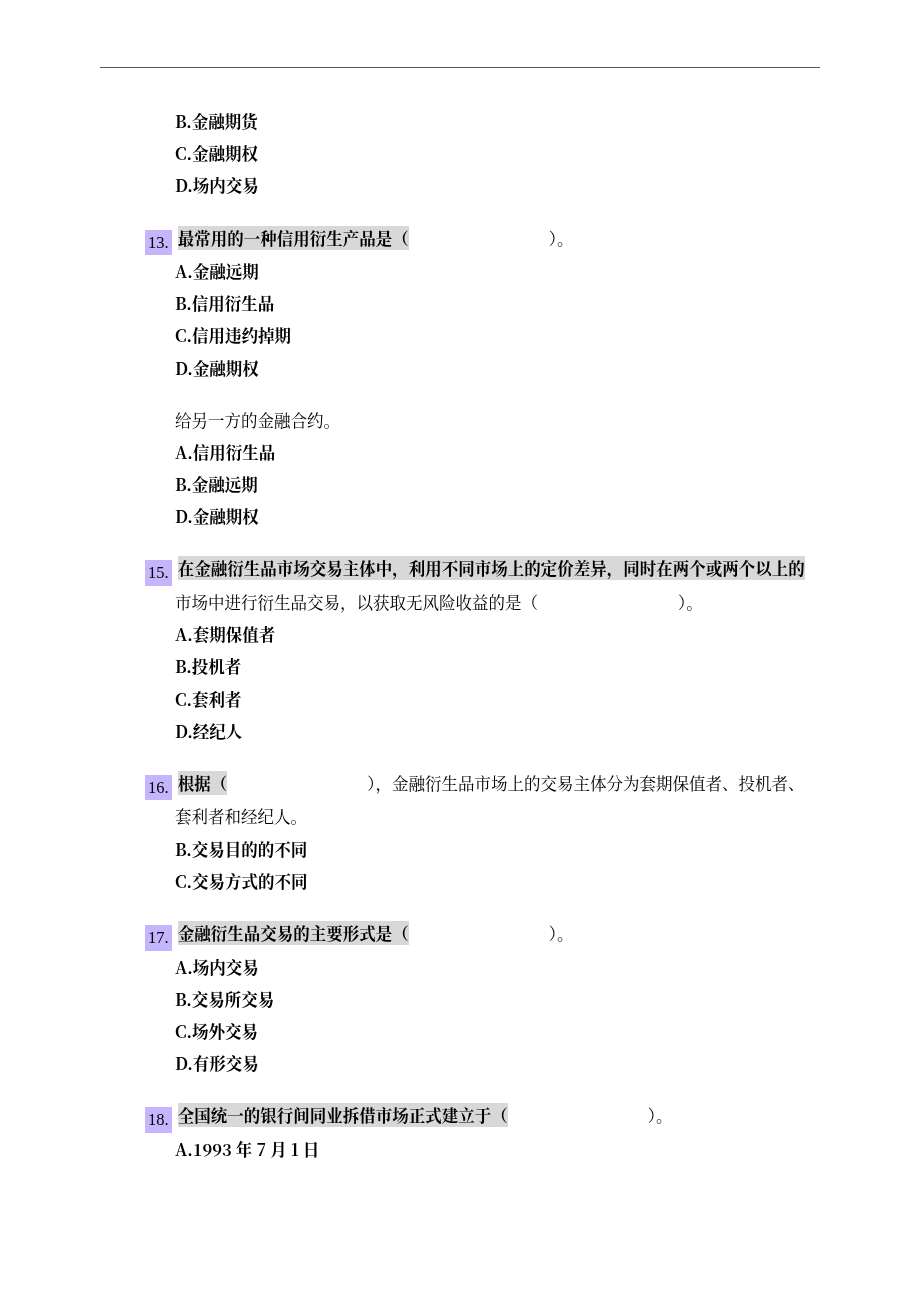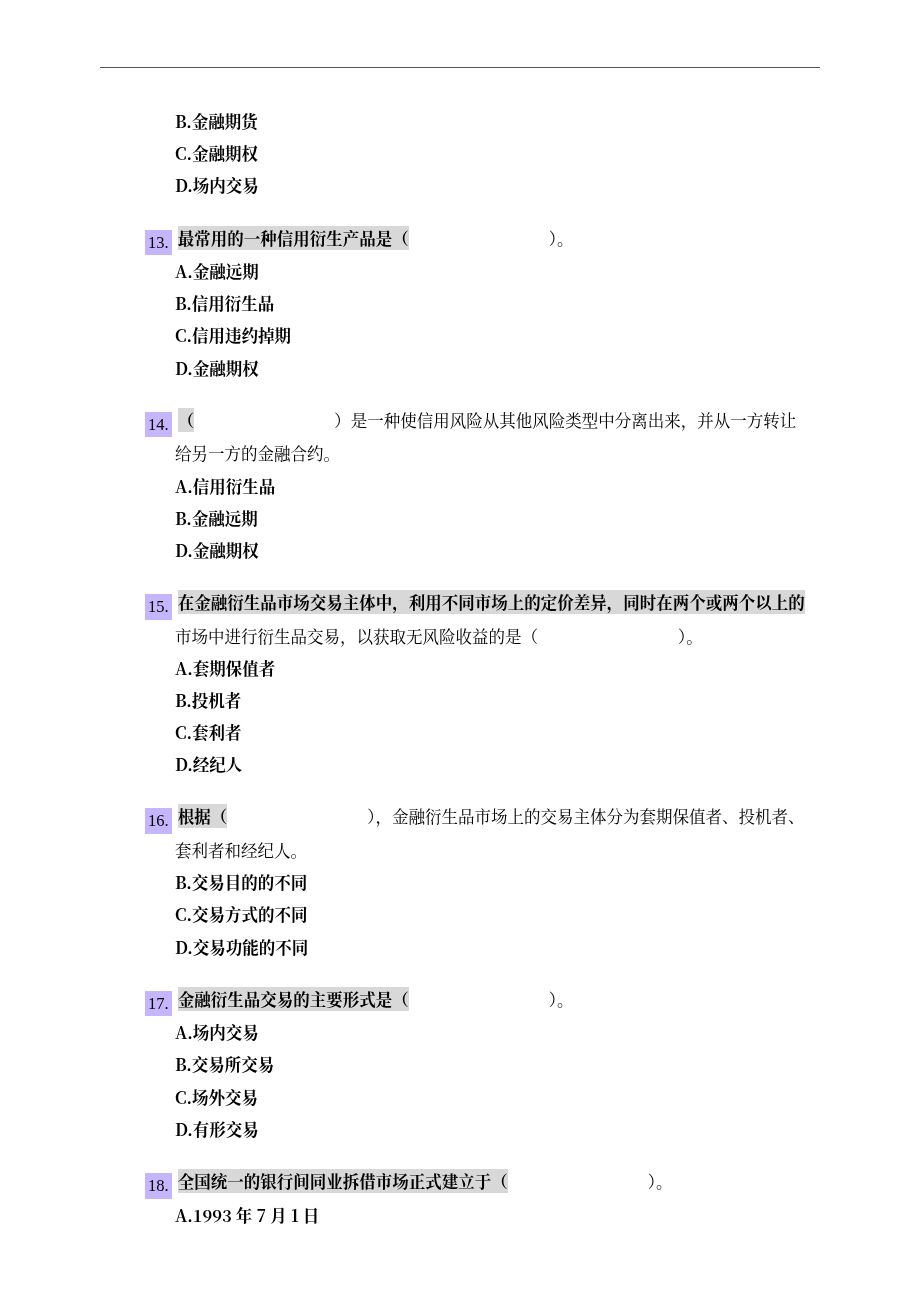--- a/index.html
+++ b/index.html
@@ -94,26 +94,20 @@
       </div>
       <div class="option-block">
         <span class="option">A.金融远期</span>
         <span class="option">B.信用衍生品</span>
         <span class="option">C.信用违约掉期</span>
         <span class="option">D.金融期权</span>
       </div>
     </div>
 
     <div class="question">
-      <div class="q-row">
-        <span class="qnum lat">14.</span>
-        <span class="stem">
-          <span class="hl">（</span><span class="blank" style="width:140px"></span><span>）是一种使信用风险从其他风险类型中分离出来，并从一方转让</span>
-        </span>
-      </div>
       <div class="stem-cont">给另一方的金融合约。</div>
       <div class="option-block">
         <span class="option">A.信用衍生品</span>
         <span class="option">B.金融远期</span>
         <span class="option">D.金融期权</span>
       </div>
     </div>
 
     <div class="question">
       <div class="q-row">
@@ -137,21 +131,20 @@
       <div class="q-row">
         <span class="qnum lat">16.</span>
         <span class="stem">
           <span class="hl">根据（</span><span class="blank" style="width:140px"></span><span>），金融衍生品市场上的交易主体分为套期保值者、投机者、</span>
         </span>
       </div>
       <div class="stem-cont">套利者和经纪人。</div>
       <div class="option-block">
         <span class="option">B.交易目的的不同</span>
         <span class="option">C.交易方式的不同</span>
-        <span class="option">D.交易功能的不同</span>
       </div>
     </div>
 
     <div class="question">
       <div class="q-row">
         <span class="qnum lat">17.</span>
         <span class="stem">
           <span class="hl">金融衍生品交易的主要形式是（</span><span class="blank" style="width:140px"></span><span>）。</span>
         </span>
       </div>

